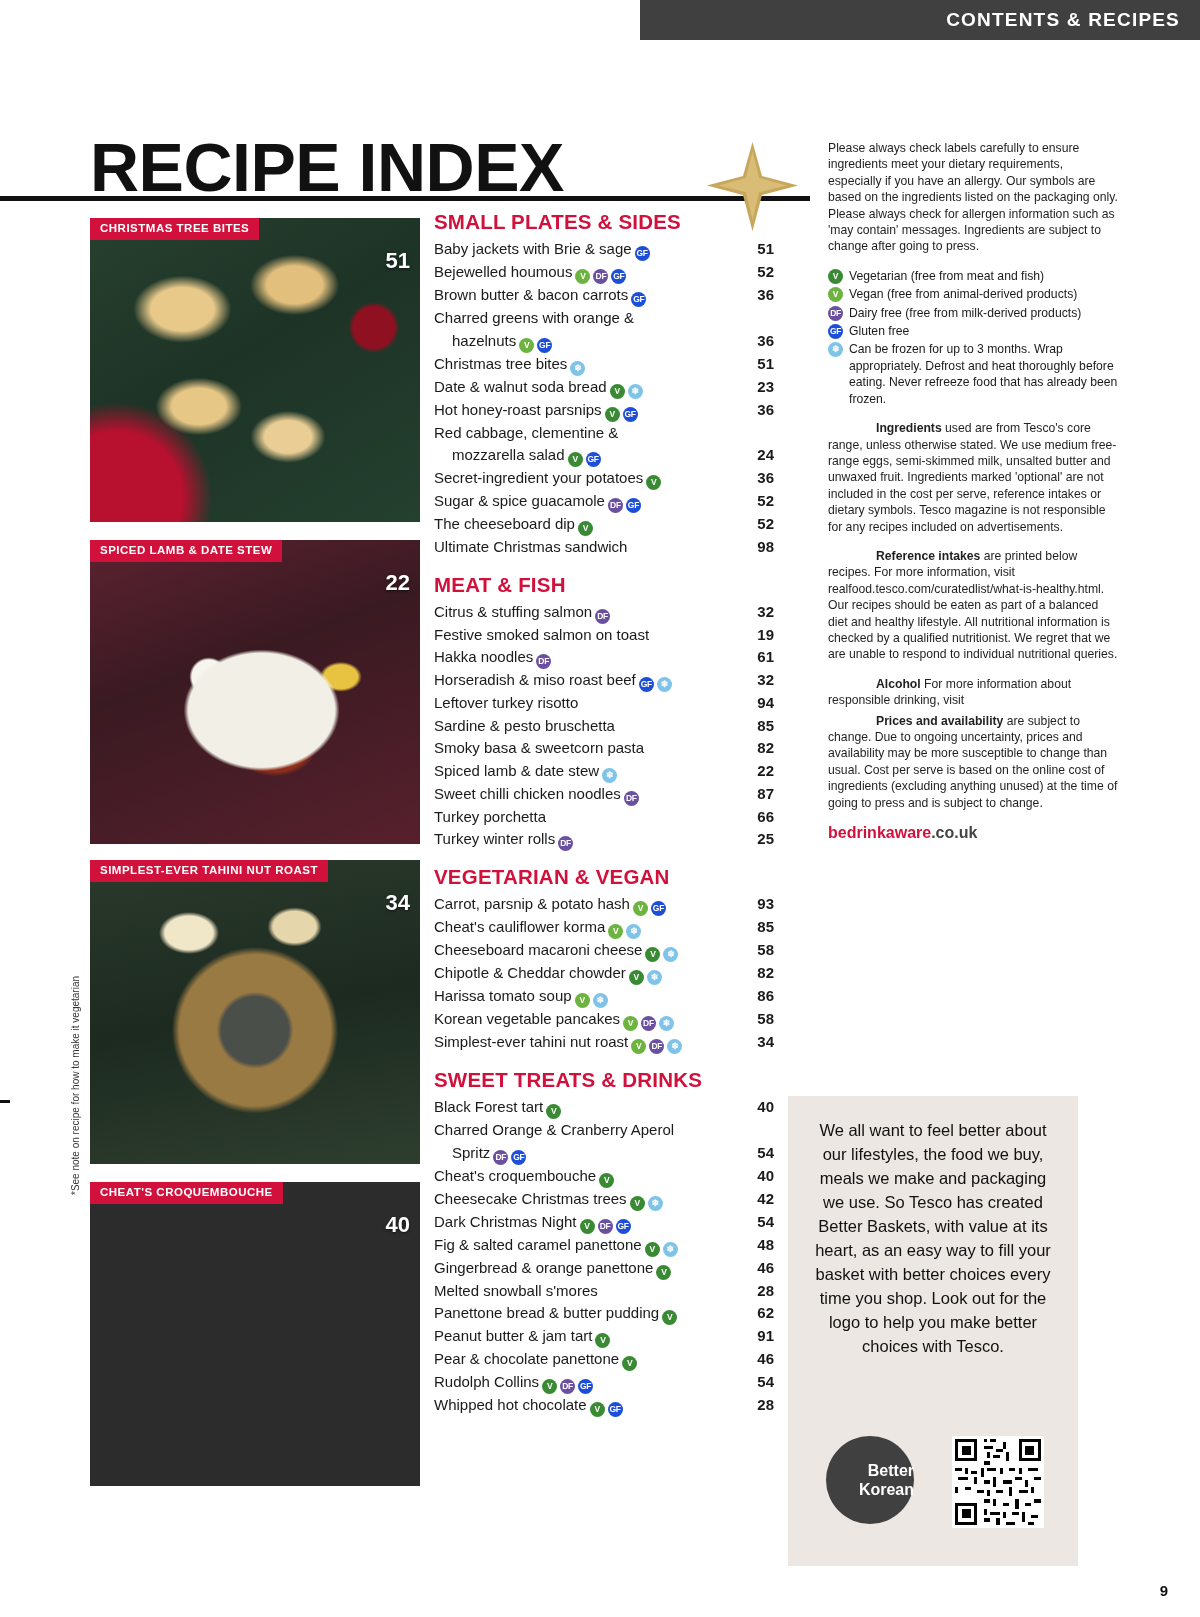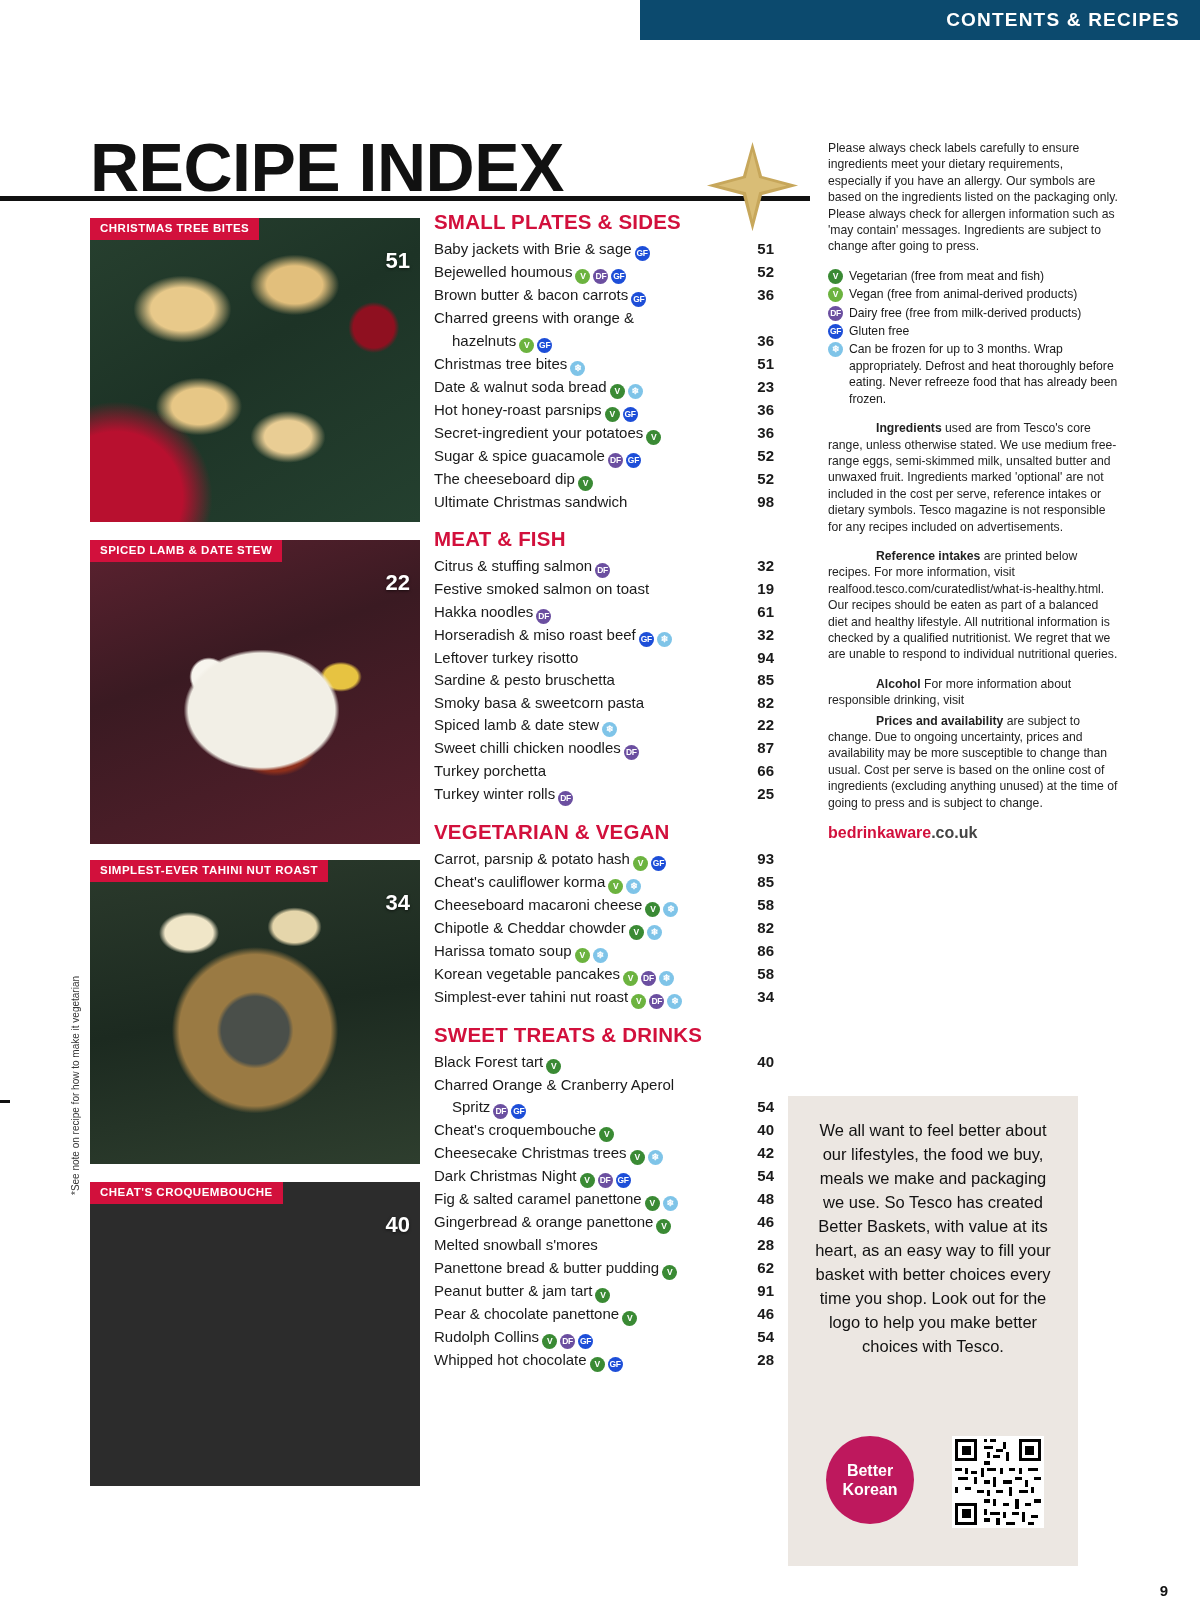--- a/index.html
+++ b/index.html
@@ -8,21 +8,21 @@
     width:1200px; height:1617px; position:relative;
     background:#ffffff;
     font-family:"Liberation Sans", sans-serif;
     color:#1a1a1a;
     overflow:hidden;
   }
 
   
   .header-band {
     position:absolute; top:0; left:640px; width:560px; height:40px;
-    background:#0c4a6e; color:#fff;
+    background:#404040; color:#fff;
   }
   .header-band .htext {
     position:absolute; right:20px; top:9px;
     font-size:19px; letter-spacing:1.2px; font-weight:bold;
   }
 
   
   .page-title {
     position:absolute; left:90px; top:128px;
     font-size:68px; font-weight:bold; letter-spacing:-0.5px;
@@ -152,23 +152,23 @@
   .bb-panel {
     position:absolute; left:788px; top:1096px; width:290px; height:470px;
     background:#ece7e2;
   }
   .bb-text {
     padding:22px 22px 0 22px; text-align:center;
     font-size:16.5px; line-height:24px; color:#111;
   }
   .bb-logo {
     position:absolute; left:38px; bottom:42px; width:88px; height:88px;
-    border-radius:50%; background:#be185d; color:#fff;
+    border-radius:50%; background:#404040; color:#fff;
     font-size:16px; font-weight:bold; line-height:19px;
-    display:flex; flex-direction:column; align-items:center; justify-content:center;
+    display:flex; flex-direction:column; align-items:flex-end; justify-content:center;
   }
   .qr {
     position:absolute; right:34px; bottom:38px; width:92px; height:92px;
     background:#fff;
   }
   .page-num {
     position:absolute; right:32px; bottom:18px;
     font-size:15px; font-weight:bold; color:#111;
   }
   .left-tick {
@@ -216,20 +216,21 @@
 
 <div class="col-mid" id="index-column">
     <div class="sec-head">SMALL PLATES &amp; SIDES</div>
     <div class="entry"><span>Baby jackets with Brie &amp; sage</span><span class="sym s-gf">GF</span><span class="pg">51</span></div>
     <div class="entry"><span>Bejewelled houmous</span><span class="sym s-vg">V</span><span class="sym s-df">DF</span><span class="sym s-gf">GF</span><span class="pg">52</span></div>
     <div class="entry"><span>Brown butter &amp; bacon carrots</span><span class="sym s-gf">GF</span><span class="pg">36</span></div>
     <div class="entry"><span>Charred greens with orange &amp;</span><div class="ind">hazelnuts<span class="sym s-vg">V</span><span class="sym s-gf">GF</span></div><span class="pg low">36</span></div>
     <div class="entry"><span>Christmas tree bites</span><span class="sym s-fz">❄</span><span class="pg">51</span></div>
     <div class="entry"><span>Date &amp; walnut soda bread</span><span class="sym s-v">V</span><span class="sym s-fz">❄</span><span class="pg">23</span></div>
     <div class="entry"><span>Hot honey-roast parsnips</span><span class="sym s-v">V</span><span class="sym s-gf">GF</span><span class="pg">36</span></div>
+    <div class="entry"><span>Red cabbage, clementine &amp;</span><div class="ind">mozzarella salad<span class="sym s-v">V</span><span class="sym s-gf">GF</span></div><span class="pg low">24</span></div>
     <div class="entry"><span>Secret-ingredient your potatoes</span><span class="sym s-v">V</span><span class="pg">36</span></div>
     <div class="entry"><span>Sugar &amp; spice guacamole</span><span class="sym s-df">DF</span><span class="sym s-gf">GF</span><span class="pg">52</span></div>
     <div class="entry"><span>The cheeseboard dip</span><span class="sym s-v">V</span><span class="pg">52</span></div>
     <div class="entry"><span>Ultimate Christmas sandwich</span><span class="pg">98</span></div>
     <div class="sec-head tight">MEAT &amp; FISH</div>
     <div class="entry"><span>Citrus &amp; stuffing salmon</span><span class="sym s-df">DF</span><span class="pg">32</span></div>
     <div class="entry"><span>Festive smoked salmon on toast</span><span class="pg">19</span></div>
     <div class="entry"><span>Hakka noodles</span><span class="sym s-df">DF</span><span class="pg">61</span></div>
     <div class="entry"><span>Horseradish &amp; miso roast beef</span><span class="sym s-gf">GF</span><span class="sym s-fz">❄</span><span class="pg">32</span></div>
     <div class="entry"><span>Leftover turkey risotto</span><span class="pg">94</span></div>

